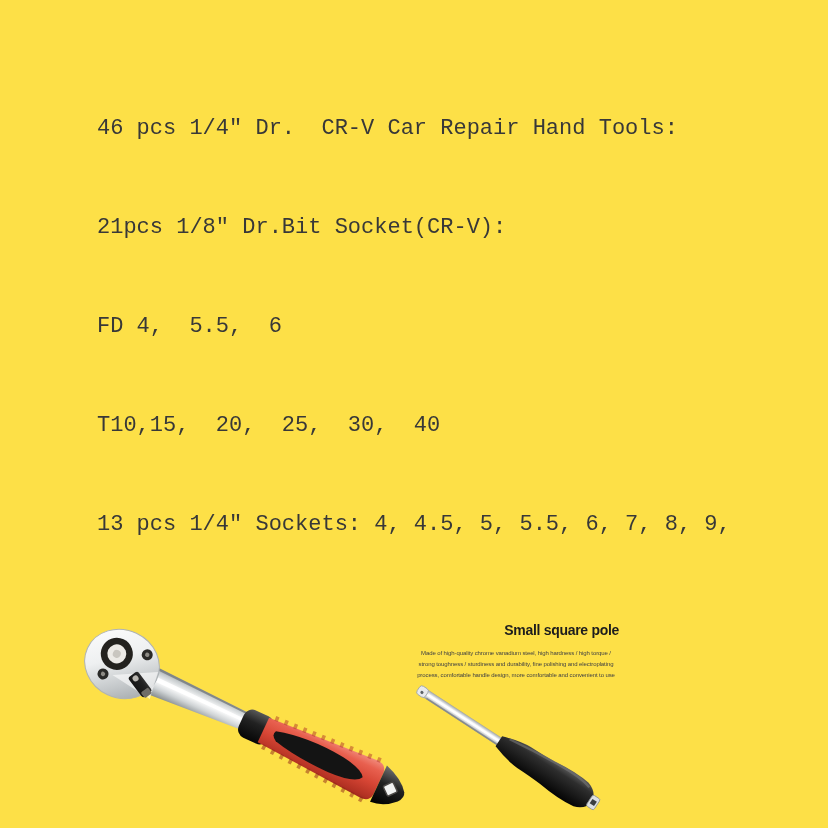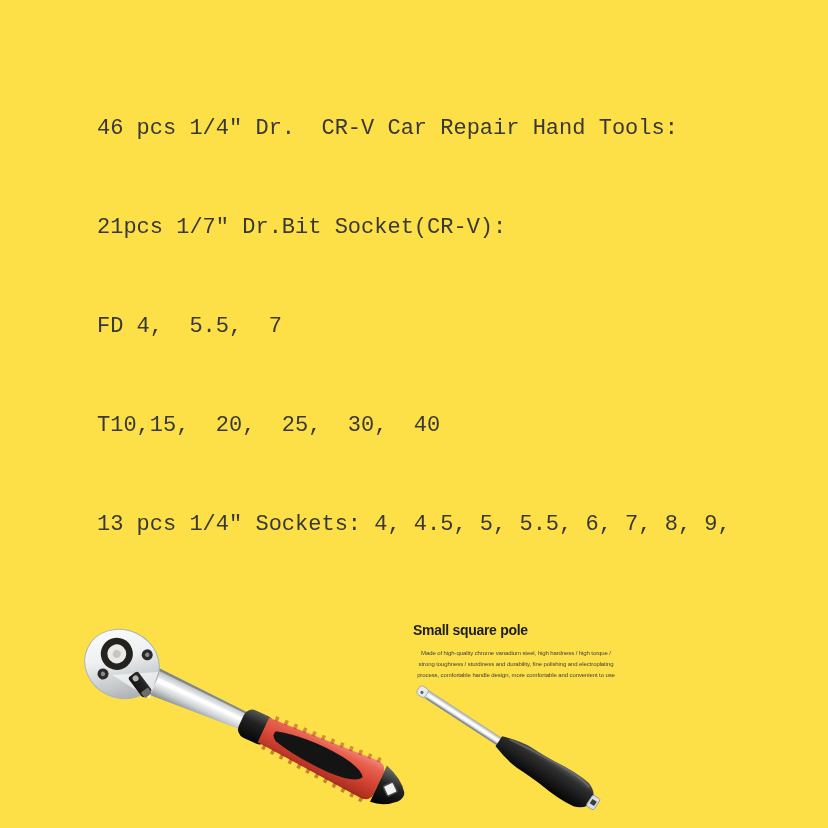--- a/index.html
+++ b/index.html
@@ -10,42 +10,42 @@
   }
   .spec{
     position:absolute;left:97px;top:46px;
     font-family:"Liberation Mono","DejaVu Sans Mono",monospace;
     font-size:22px;line-height:33px;color:#383838;
     white-space:pre;letter-spacing:0px;
   }
   .spec-line{height:33px;}
   .callout-title{
     position:absolute;left:413px;top:622px;width:206px;
-    text-align:left;font-weight:bold;font-size:14px;letter-spacing:-0.3px;
+    text-align:right;font-weight:bold;font-size:14px;letter-spacing:-0.3px;
     color:#1d1d1d;
   }
   .callout-desc{
     position:absolute;left:411px;top:648px;width:210px;
     text-align:center;font-size:6px;line-height:11px;color:#424242;
     letter-spacing:-0.1px;
   }
   .callout-desc div{white-space:nowrap;}
   .photo{position:absolute;}
   #ratchet-svg{left:66px;top:614px;}
   #pole-svg{left:408px;top:676px;}
 </style>
 </head>
 <body>
 
 <div class="canvas">
 
   <div class="spec">
     <div class="spec-line">46 pcs 1/4″ Dr.  CR-V Car Repair Hand Tools:</div>
-    <div class="spec-line">21pcs 1/7″ Dr.Bit Socket(CR-V):</div>
-    <div class="spec-line">FD 4,  5.5,  7</div>
+    <div class="spec-line">21pcs 1/8″ Dr.Bit Socket(CR-V):</div>
+    <div class="spec-line">FD 4,  5.5,  6</div>
     <div class="spec-line">T10,15,  20,  25,  30,  40</div>
     <div class="spec-line">13 pcs 1/4″ Sockets: 4, 4.5, 5, 5.5, 6, 7, 8, 9,</div>
     
     
     
     
     
     
     
     

